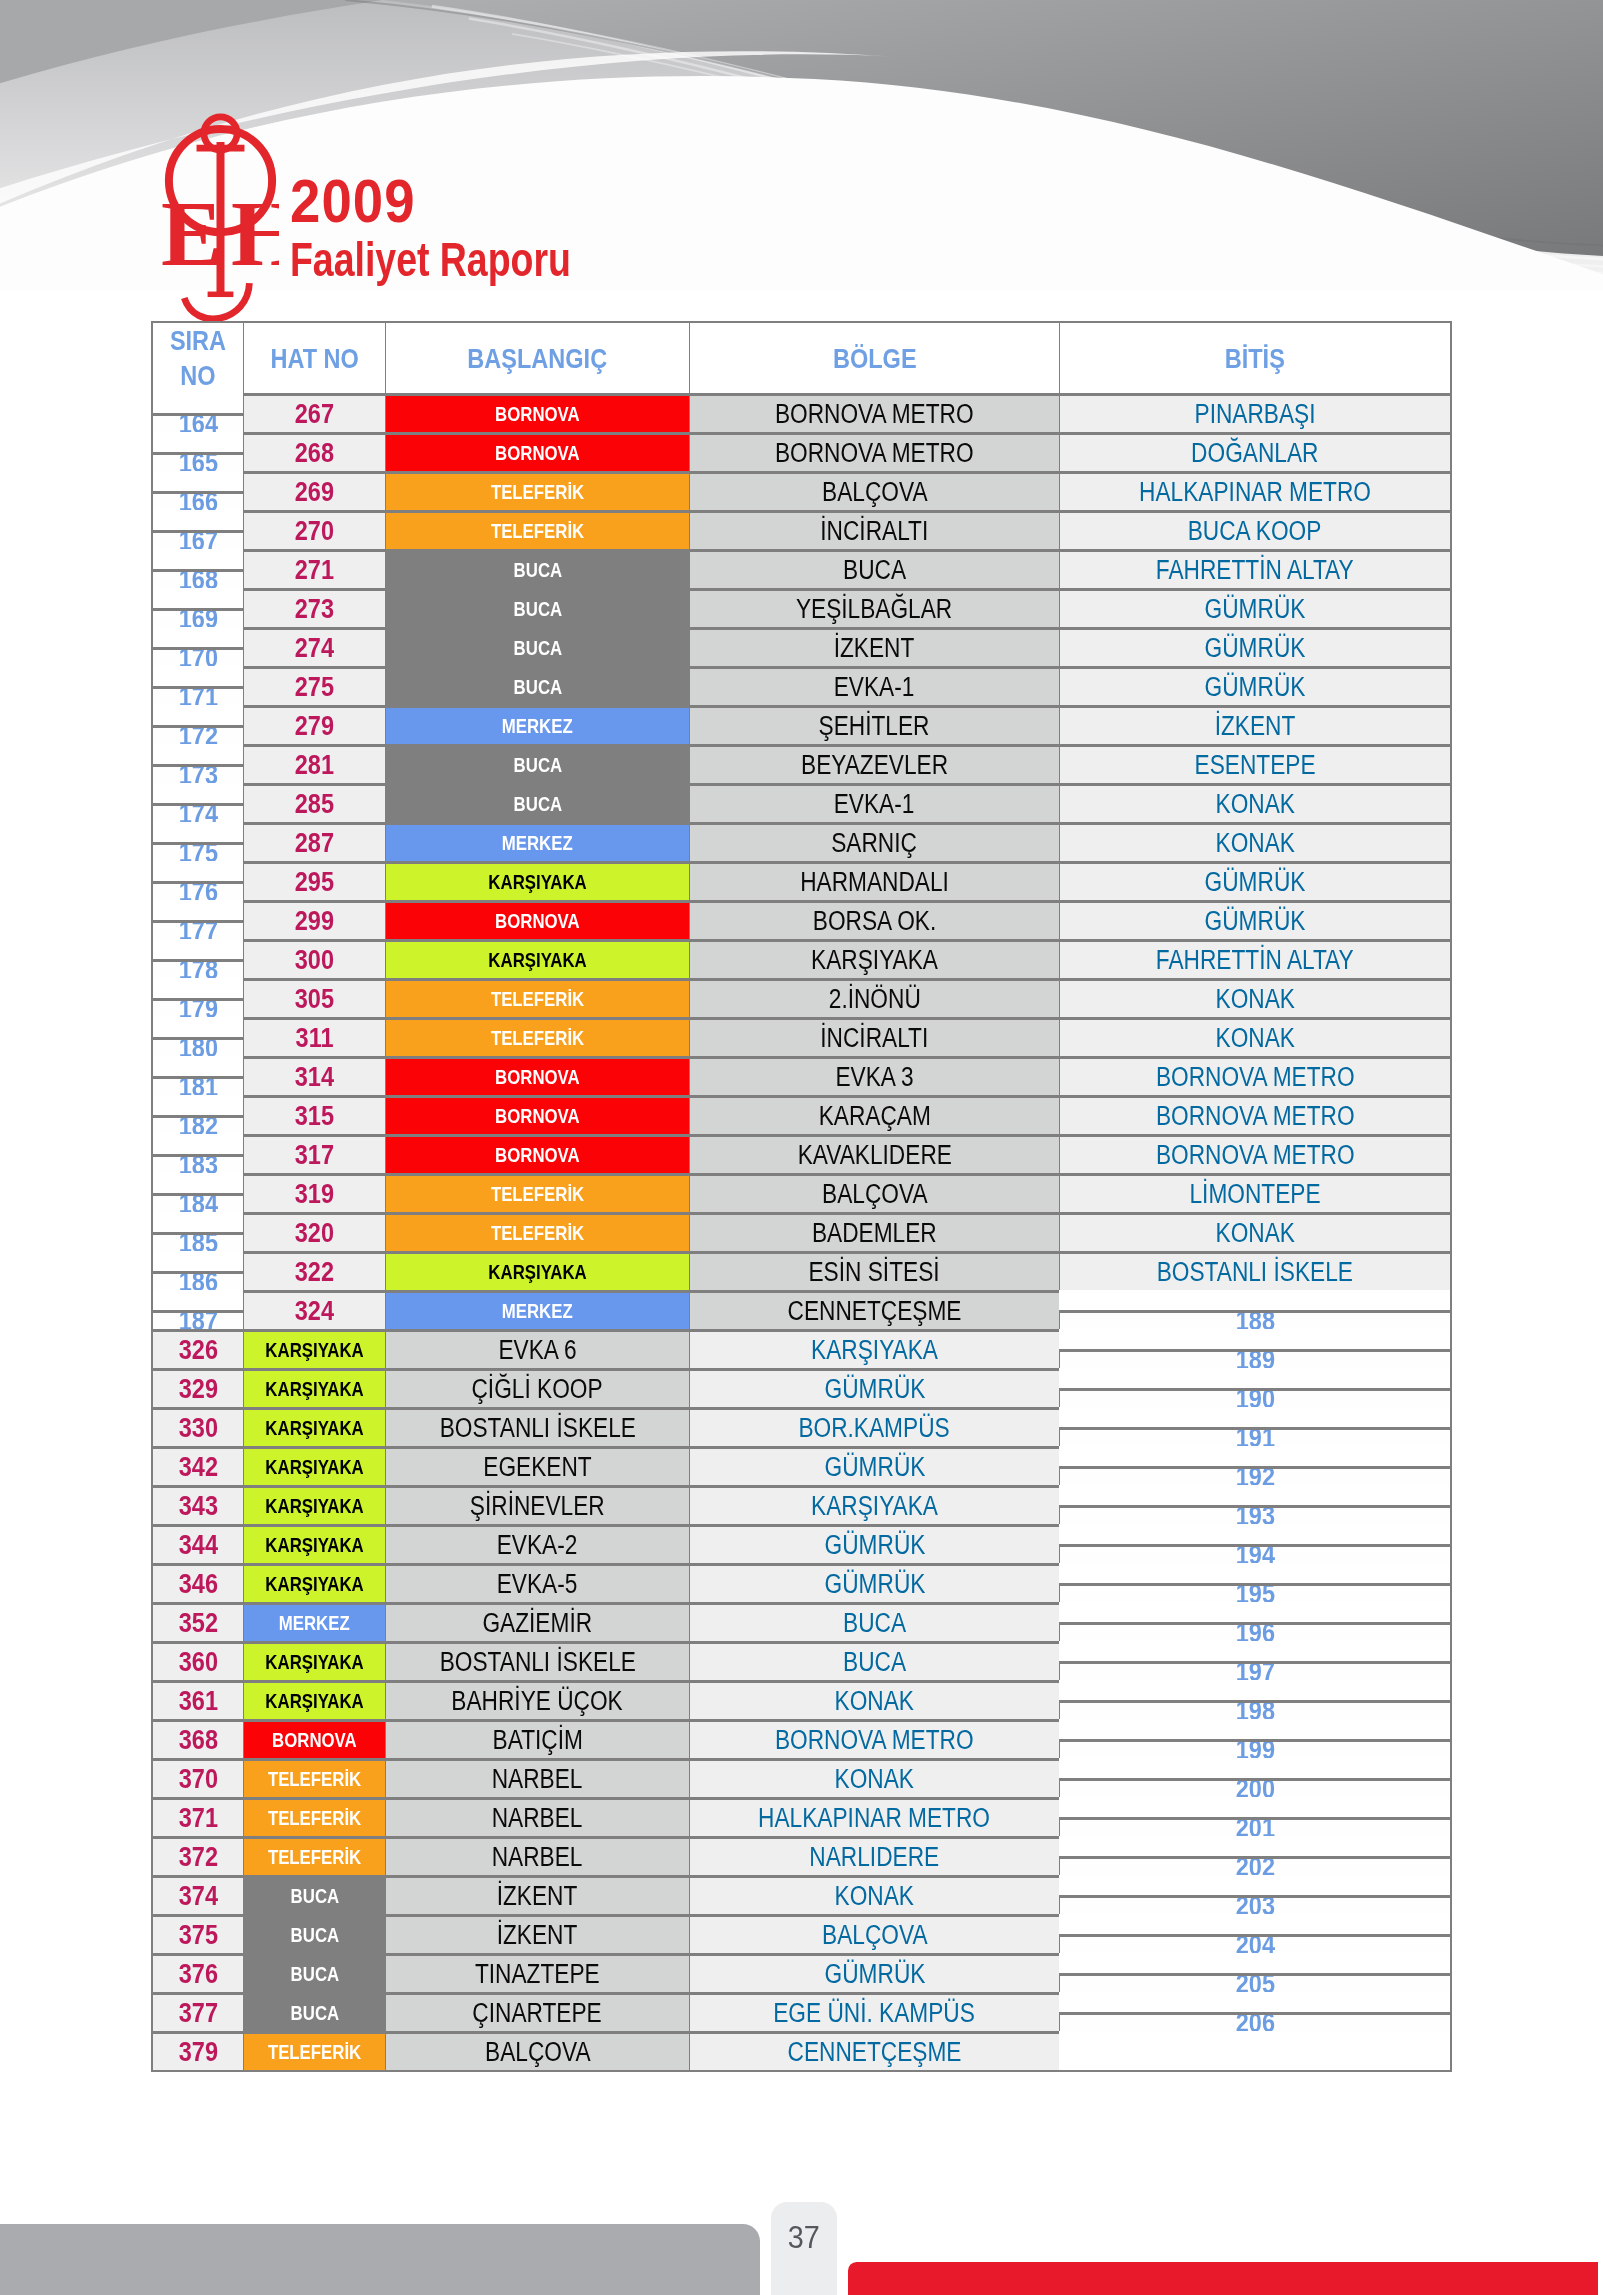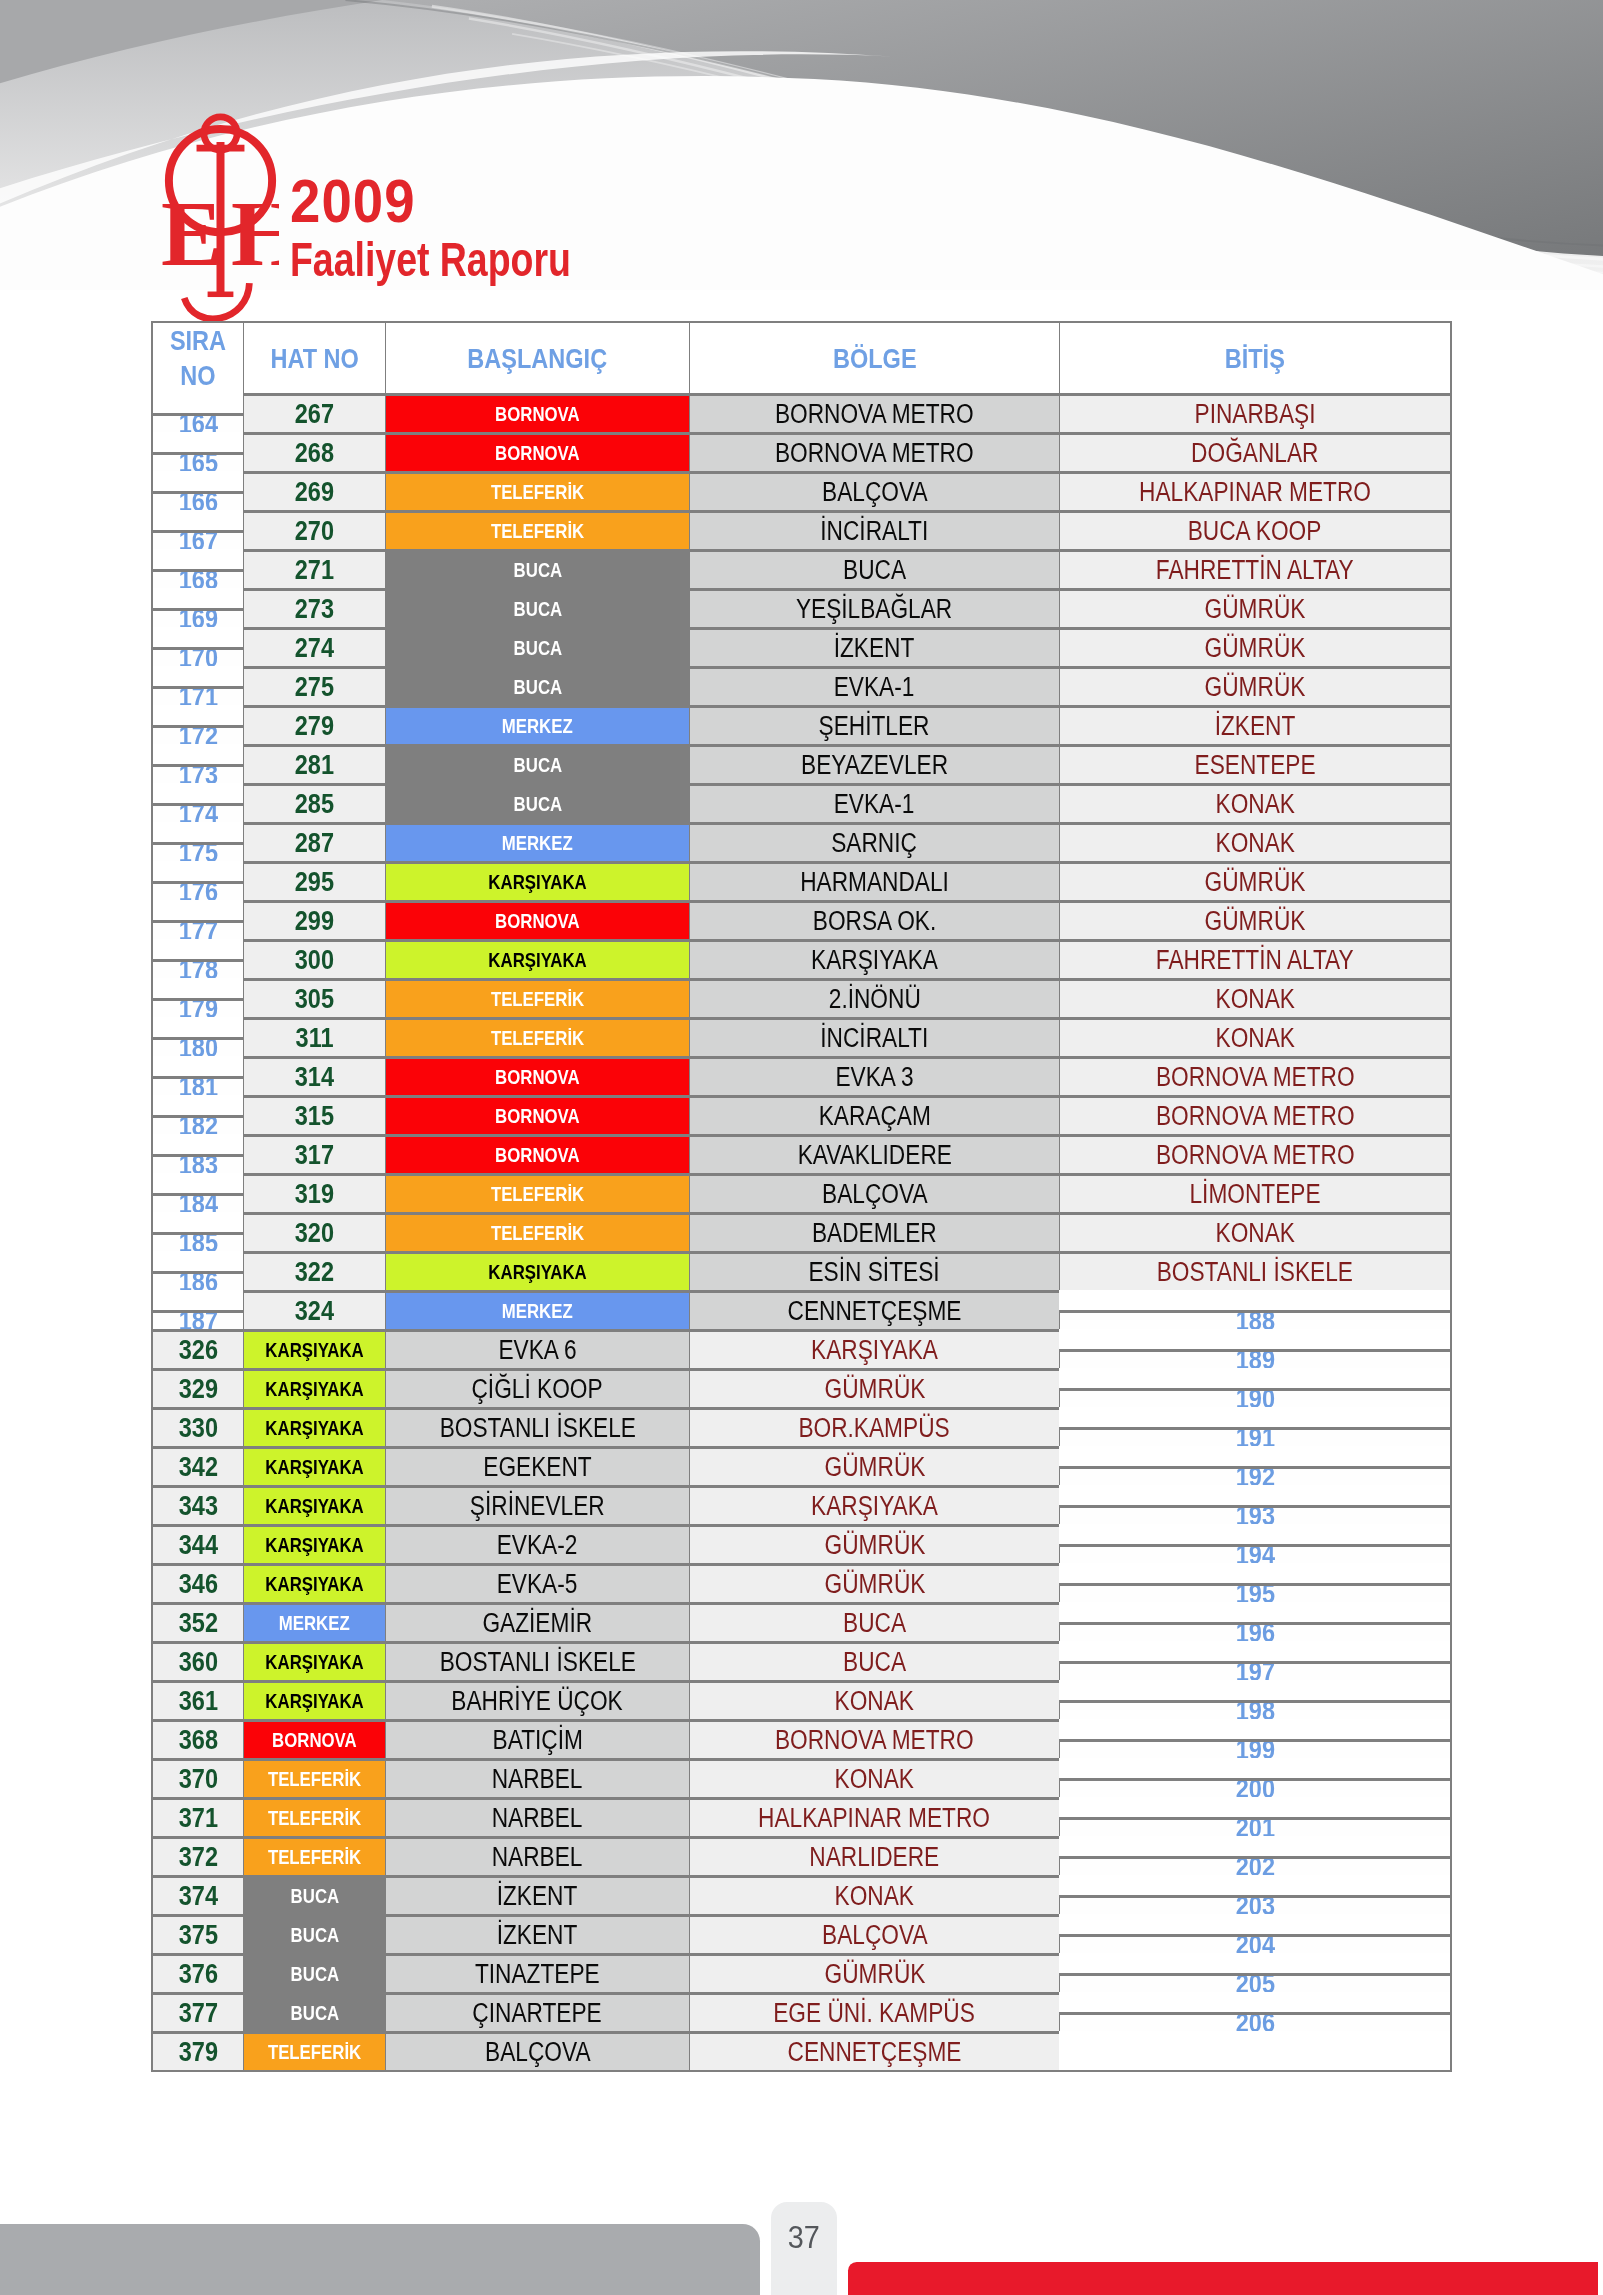--- a/index.html
+++ b/index.html
@@ -29,24 +29,24 @@
   .cell{box-sizing:border-box;display:flex;align-items:center;justify-content:center;
         overflow:hidden;}
   .cell .t{display:inline-block;transform:scaleX(.84);transform-origin:center;
            white-space:nowrap;text-align:center;}
   .th{background:#ffffff;color:#6FA0E4;font-weight:bold;font-size:28px;}
   .th .t{white-space:normal;line-height:1.25;}
   .td{border-top:3.1px solid #7F7F7F;}
   .grid .cell:nth-child(5n+2),.grid .cell:nth-child(5n+3),
   .grid .cell:nth-child(5n+4),.grid .cell:nth-child(5n+5){border-left:1.9px solid #7F7F7F;}
   .sira{background:#FEFEFE;color:#6C9DE2;font-weight:bold;font-size:28px;margin-top:20px;}
-  .hat{background:#EFEFEF;color:#14532d;font-weight:bold;font-size:28px;}
+  .hat{background:#EFEFEF;color:#be185d;font-weight:bold;font-size:28px;}
   .bolge{font-weight:bold;font-size:20px;}
   .start{background:#D3D4D4;color:#0A0A0A;font-size:27px;}
-  .end{background:#EFEFEF;color:#7f1d1d;font-size:27px;}
+  .end{background:#EFEFEF;color:#0369a1;font-size:27px;}
 
   
   .bar-gray{position:absolute;left:-12.3px;top:2224px;width:772px;height:80px;
             background:#A9ABAE;border-radius:0 17.3px 0 0;}
   .page-pill{position:absolute;left:771px;top:2202px;width:66px;height:99px;
              background:#ECEDEE;border-radius:16px 16px 0 0;text-align:center;}
   .page-pill .num{display:inline-block;margin-top:17.3px;font-size:32px;color:#54575B;
                   transform:scaleX(.9);}
   .bar-red{position:absolute;left:848px;top:2262px;width:750px;height:37px;
            background:#E8192B;border-radius:8.6px 0 0 0;}

